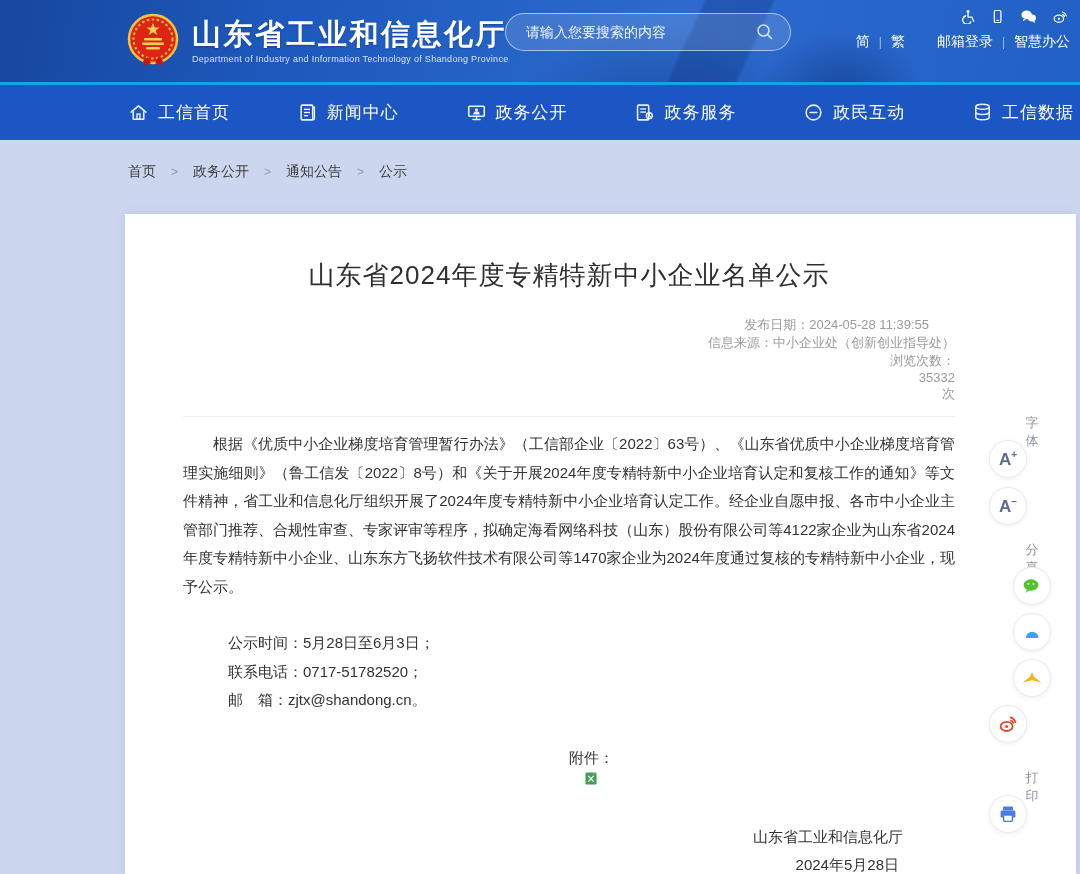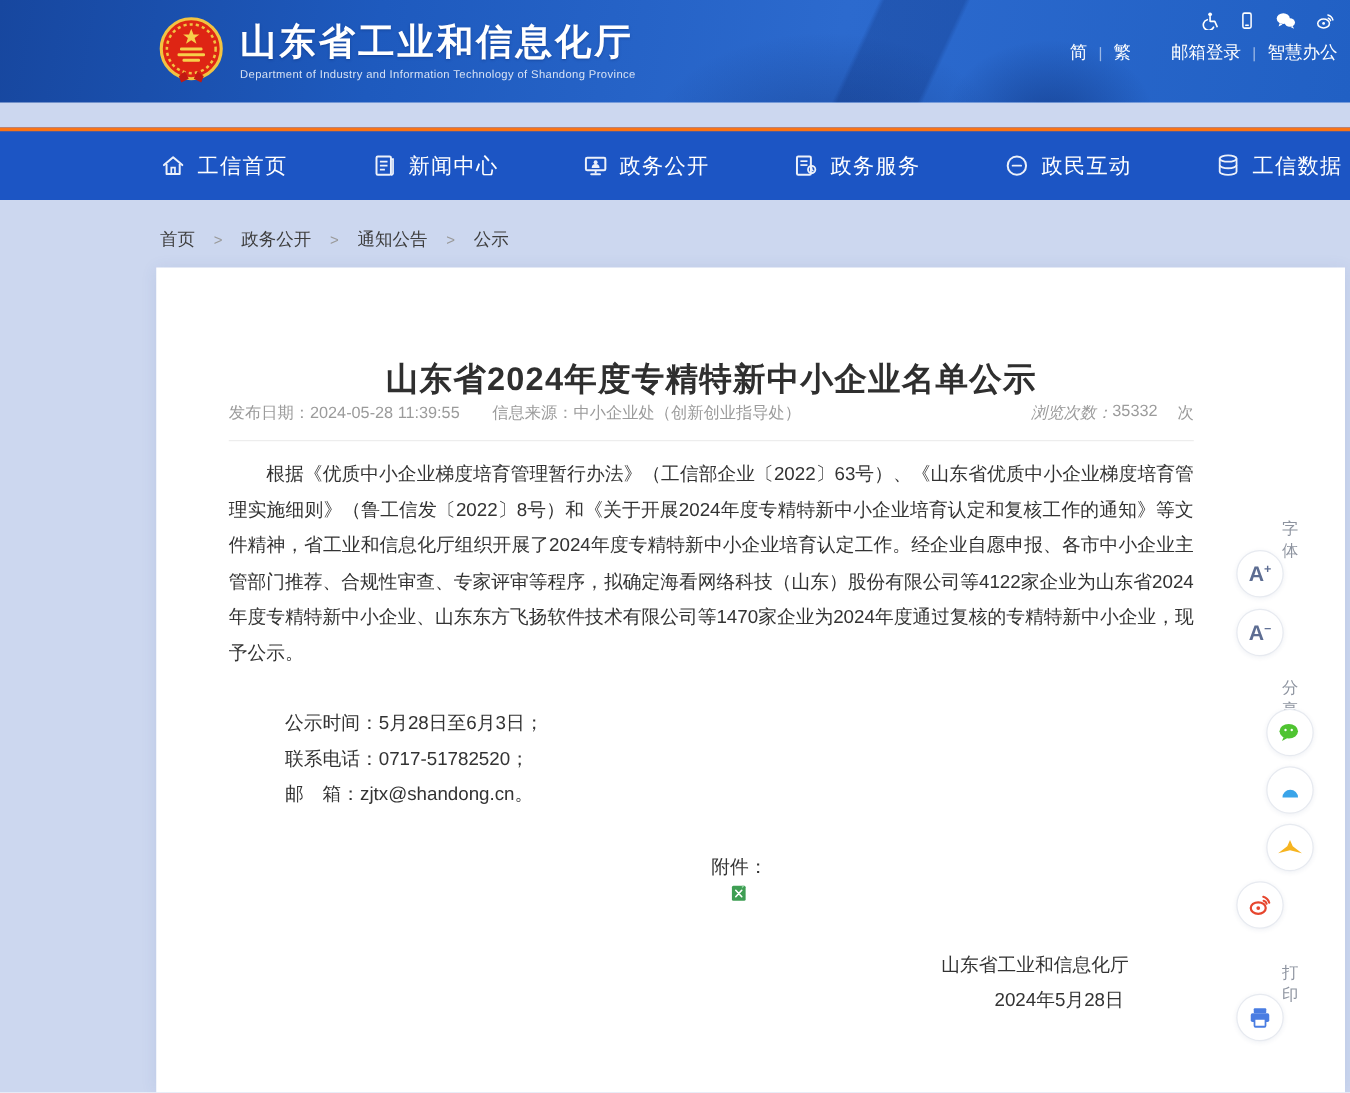--- a/index.html
+++ b/index.html
@@ -37,42 +37,42 @@
 
   .header-right { position:absolute; right:10px; top:9px; z-index:2; text-align:right; }
   .hr-icons { display:flex; justify-content:flex-end; gap:15px; margin-bottom:9px; margin-right:2px; }
   .hr-icons svg { display:block; cursor:pointer; }
   .hr-links { display:flex; align-items:center; gap:9px; color:#fff; font-size:14px; }
   .hr-links .sep { color:rgba(255,255,255,.55); font-size:12px; }
   .hr-links .gap { width:14px; }
   .hr-links span[data-interactable="true"] { cursor:pointer; }
 
   
-  .nav { height:58px; background:#1c55c4; border-top:3px solid #f97316;
-    display:flex; align-items:center; justify-content:space-between; padding:0 6px 0 128px;margin-top:20px; }
+  .nav { height:58px; background:#1c55c4; border-top:3px solid #0ea5e9;
+    display:flex; align-items:center; justify-content:space-between; padding:0 6px 0 128px; }
   .nav-item { display:flex; align-items:center; gap:9px; color:#fff; font-size:17px;
     letter-spacing:1px; cursor:pointer; white-space:nowrap; }
   .nav-item svg { display:block; opacity:.92; }
 
   
   .breadcrumb { padding:23px 0 0 128px; display:flex; align-items:center; gap:15px;
     font-size:14px; color:#3d3d3d; }
   .breadcrumb .crumb { cursor:pointer; }
   .breadcrumb .bsep { color:#9a9a9a; font-size:12px; }
 
   
   .card { position:absolute; left:125px; top:214px; width:951px; height:660px;
     background:#fff; box-shadow:0 0 12px rgba(60,90,160,.10); }
   .article { margin:0 121px 0 58px; position:relative; }
-  .a-title { padding-top:72px; text-align:center; font-size:26px; font-weight:bold;
+  .a-title { padding-top:44px; text-align:center; font-size:26px; font-weight:normal;
     color:#2f2f2f; letter-spacing:1px; }
-  .a-meta { display:flex; align-items:flex-start; font-size:13px; color:#9b9b9b;
-    padding-bottom:13px; border-bottom:1px solid #ededed; }
+  .a-meta { margin-top:23px; display:flex; align-items:flex-end; font-size:13px; color:#9b9b9b;
+    padding-bottom:13px; border-bottom:1px solid #ededed;flex-direction:column; }
   .a-meta .m-pub { margin-right:26px; }
-  .a-meta .m-views { margin-left:auto;font-style:italic; }
+  .a-meta .m-views { margin-left:auto; }
   .a-meta .m-unit { margin-left:16px; }
 
   .a-body { font-size:15px; color:#333; line-height:28.5px; text-align:justify; }
   .a-body p { text-indent:2em; }
   .p1 { margin-top:13px; }
   .info-block { margin-top:28px; padding-left:45px; }
   .attach-row { margin-top:29px; padding-left:45px; display:flex; align-items:center;flex-direction:column; }
   .attach-row .xlsx { margin:0 3px 8px 2px; }
   .attach-link { cursor:pointer; }
   .signature { margin-top:30px; text-align:right; padding-right:52px; line-height:28px; }
@@ -103,20 +103,29 @@
       <rect x="20" y="34" width="14" height="2.4" rx="1" fill="#f7cf4a"></rect>
       <path d="M17 48 l5 -4 3 6 -6 3 z" fill="#c11a12"></path>
       <path d="M37 48 l-5 -4 -3 6 6 3 z" fill="#c11a12"></path>
     </svg>
     <div class="site-text">
       <div class="site-name" data-interactable="false">山东省工业和信息化厅</div>
       <div class="site-sub" data-interactable="false">Department of Industry and Information Technology of Shandong Province</div>
     </div>
   </div>
 
+  <div class="search" data-interactable="false">
+    <input type="text" data-interactable="true" placeholder="请输入您要搜索的内容" style="">
+    <span class="search-btn" data-interactable="true">
+      <svg width="20" height="20" viewBox="0 0 20 20">
+        <circle cx="8.5" cy="8.5" r="5.5" fill="none" stroke="rgba(220,235,255,.9)" stroke-width="1.6"></circle>
+        <line x1="12.6" y1="12.6" x2="16.4" y2="16.4" stroke="rgba(220,235,255,.9)" stroke-width="1.6" stroke-linecap="round"></line>
+      </svg>
+    </span>
+  </div>
 
   <div class="header-right" data-interactable="false">
     <div class="hr-icons">
       <svg data-interactable="true" width="15" height="15" viewBox="0 0 16 16">
         <circle cx="8.6" cy="2.6" r="1.6" fill="#fff"></circle>
         <path d="M8.6 4.6 v4 h4 l2 4.5" fill="none" stroke="#fff" stroke-width="1.4" stroke-linecap="round" stroke-linejoin="round"></path>
         <path d="M6.2 7.2 a4.6 4.6 0 1 0 5.4 6.4" fill="none" stroke="#fff" stroke-width="1.4" stroke-linecap="round"></path>
       </svg>
       <svg data-interactable="true" width="15" height="15" viewBox="0 0 16 16">
         <rect x="4.6" y="1.6" width="7" height="12.8" rx="1.4" fill="none" stroke="#fff" stroke-width="1.3"></rect>

